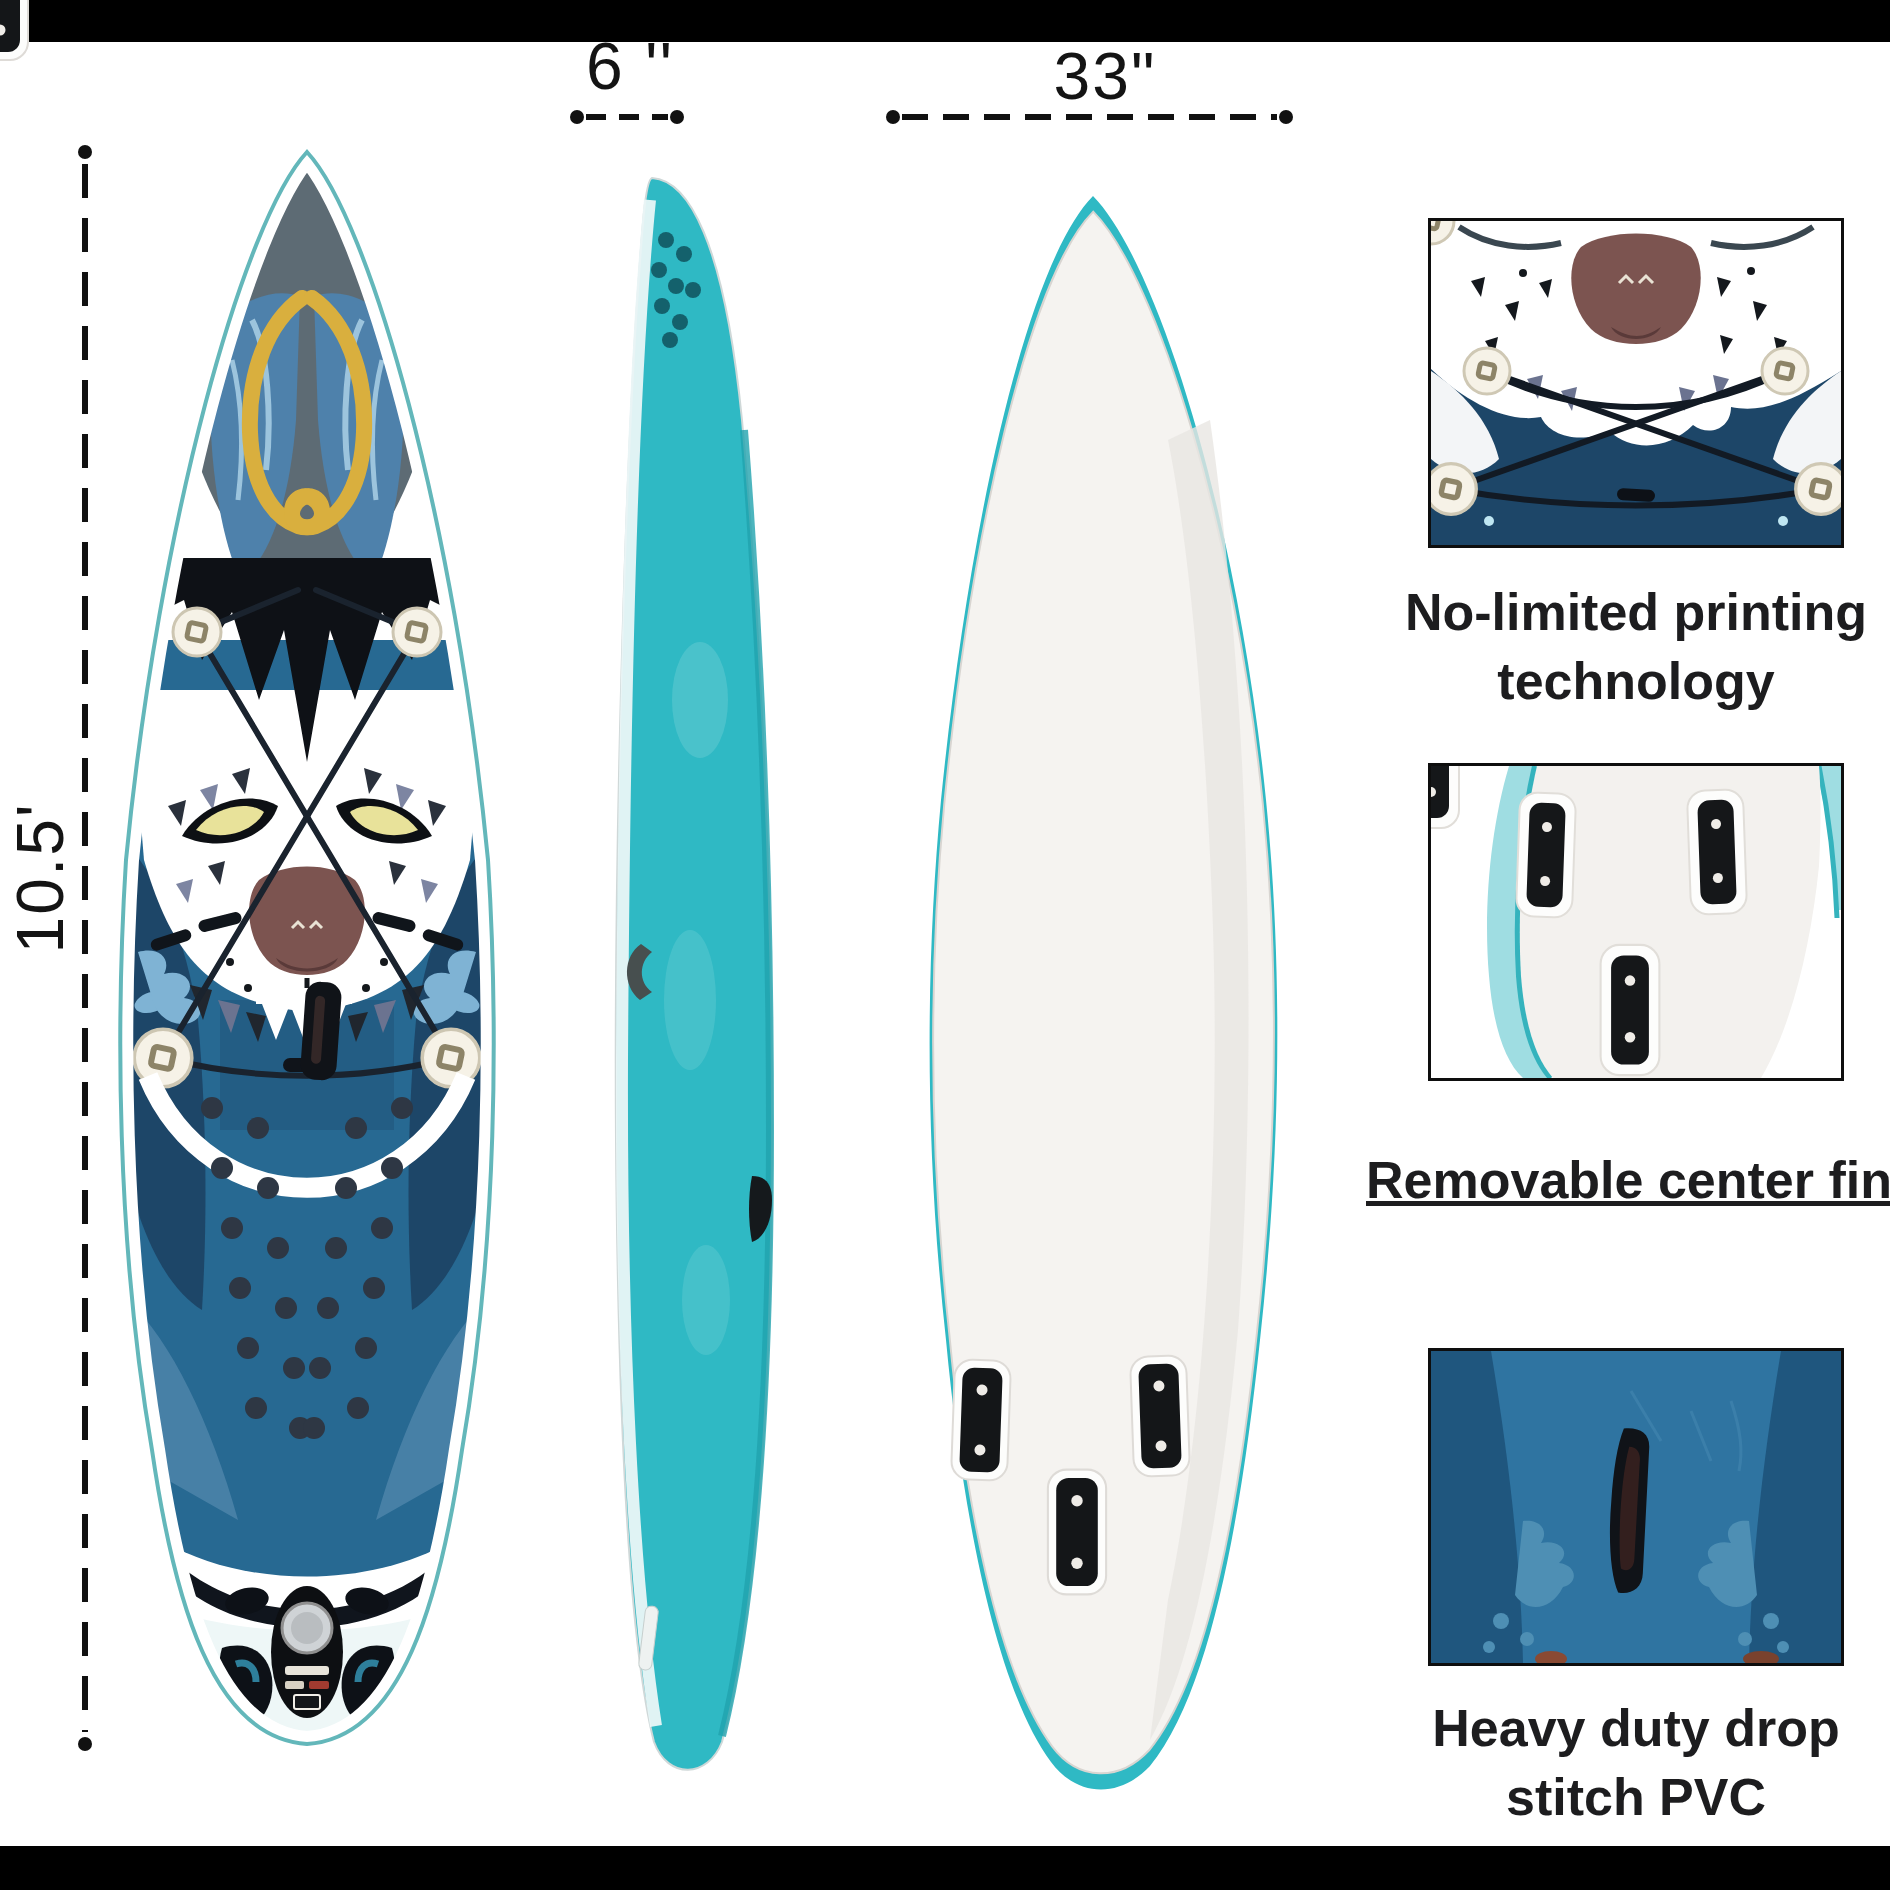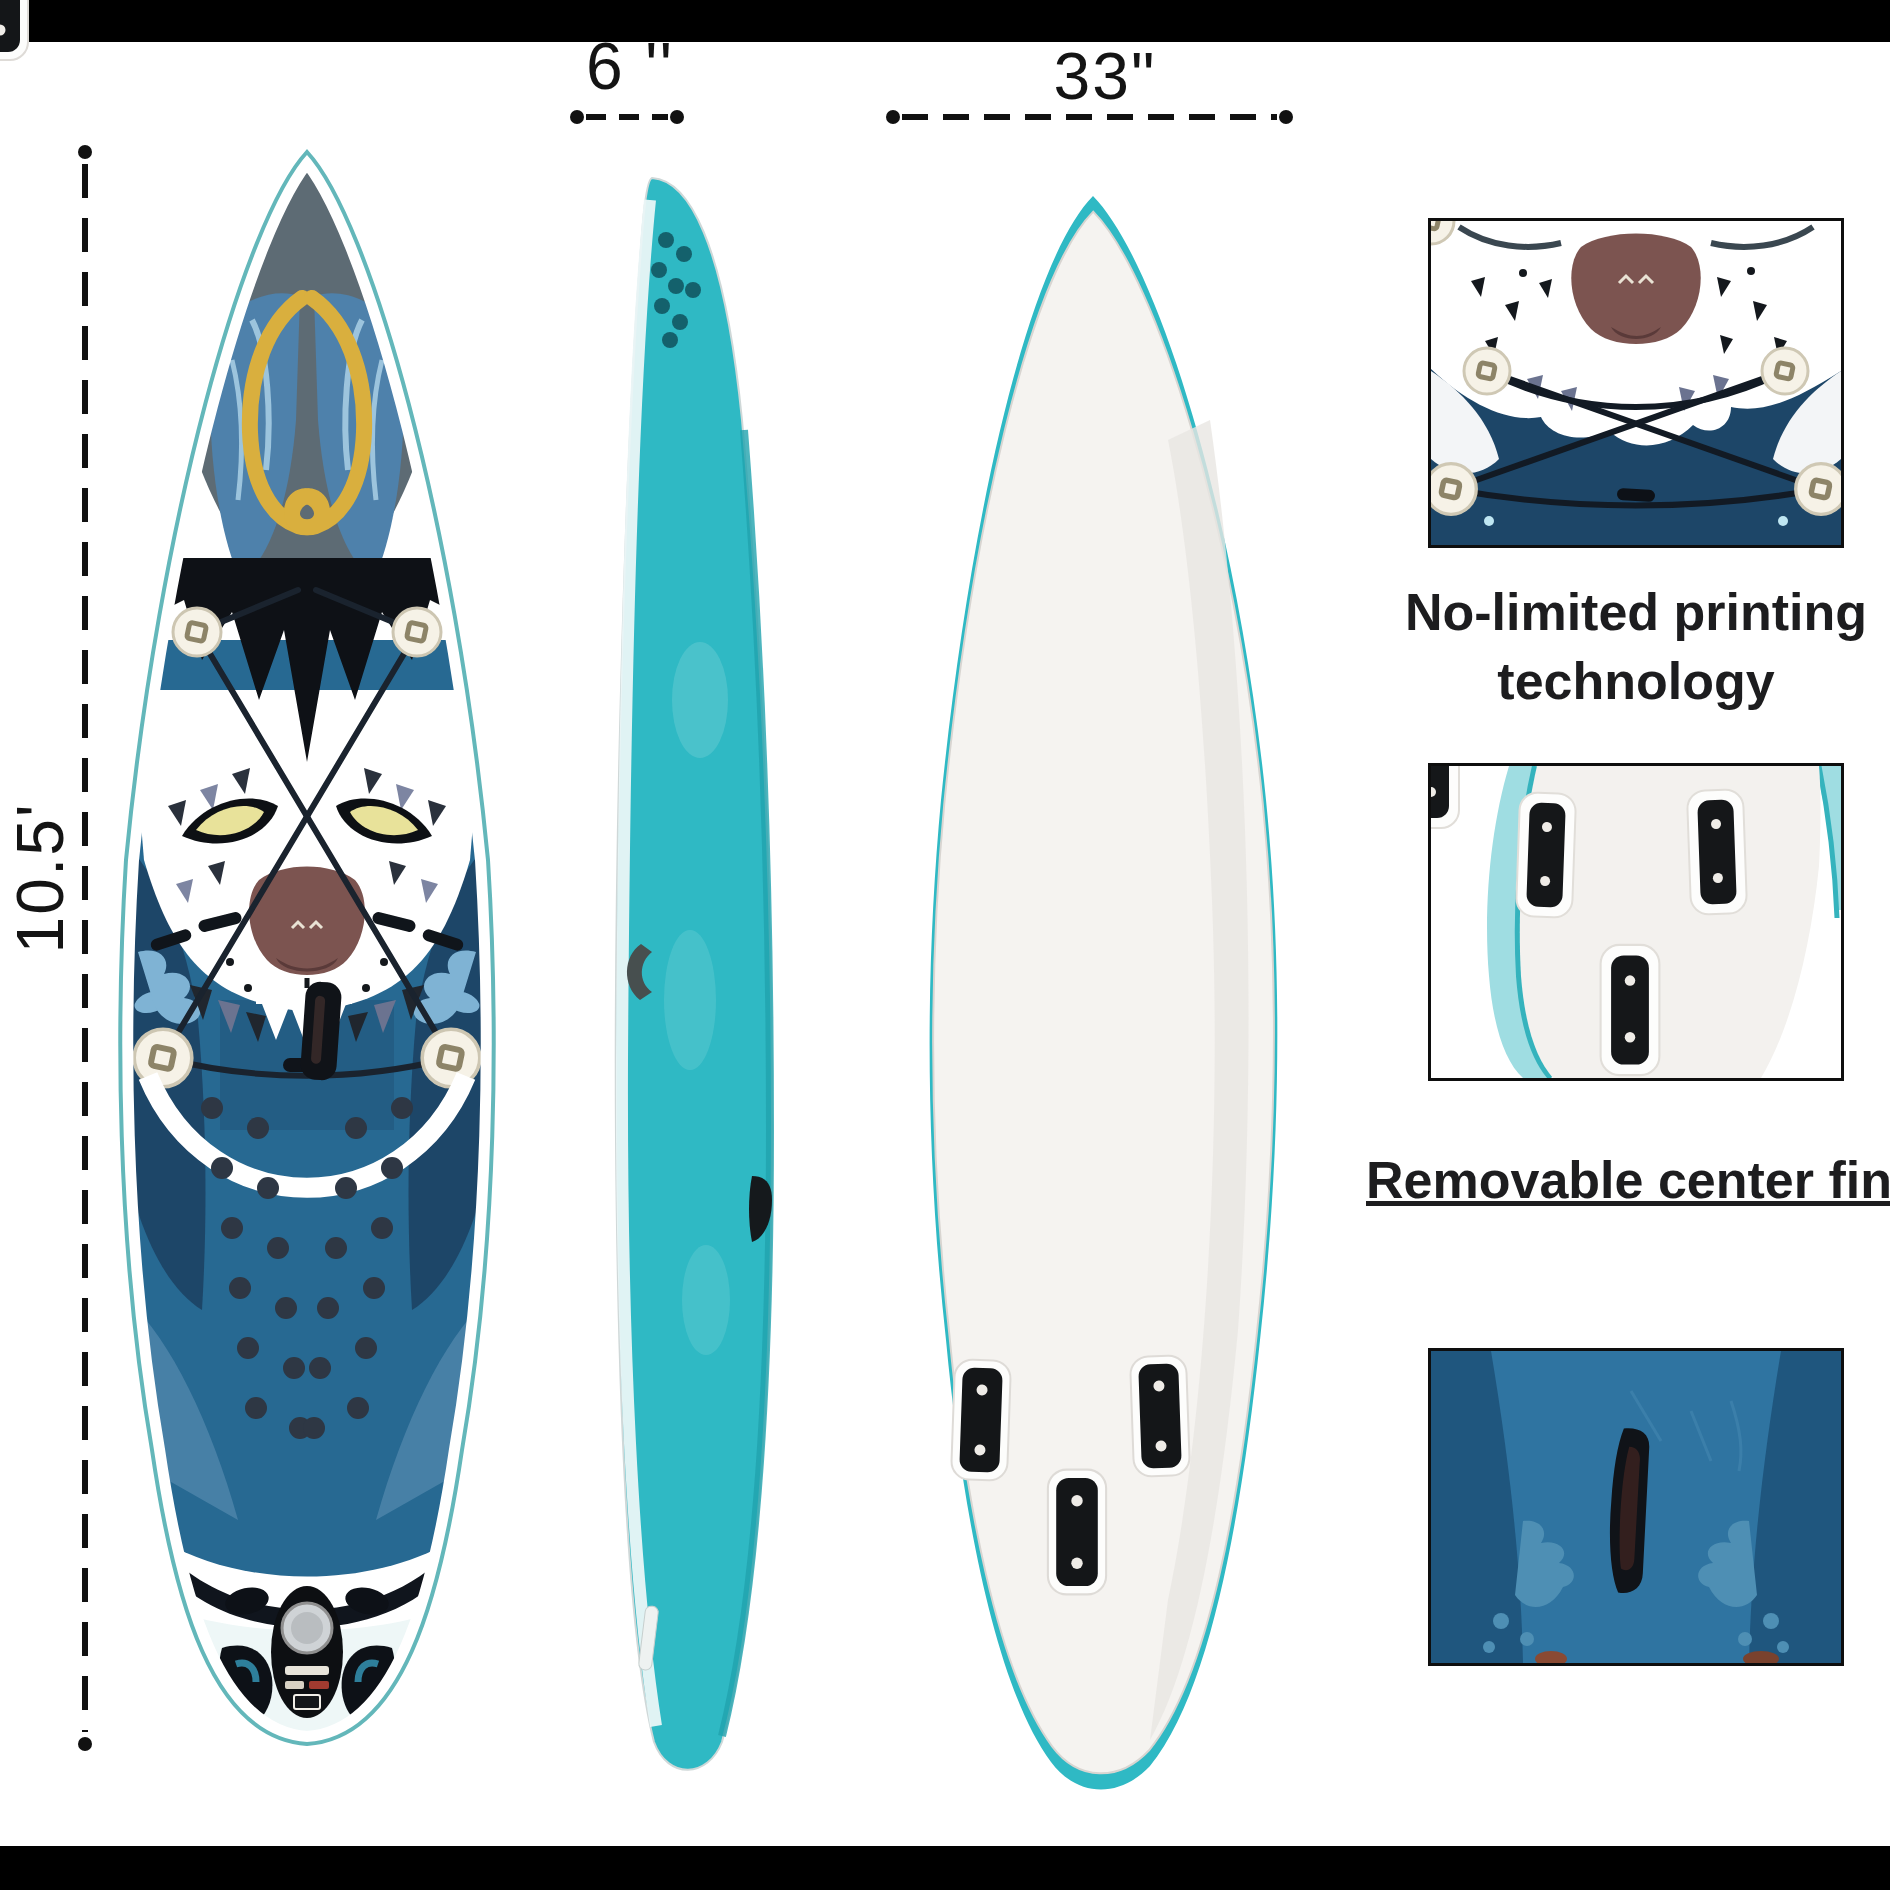--- a/index.html
+++ b/index.html
@@ -359,14 +359,15 @@
       <ellipse cx="120" cy="308" rx="16" ry="8" fill="#8a4a33"></ellipse>
       <ellipse cx="330" cy="308" rx="18" ry="8" fill="#7a422e"></ellipse>
       <g transform="rotate(2 205 160)">
         <path d="M 190 78 C 206 76 216 82 216 96 L 214 222 C 214 238 202 244 190 242
                  C 182 226 178 190 180 150 C 181 120 184 94 190 78 Z" fill="#101318"></path>
         <path d="M 196 96 C 204 96 208 102 207 112 L 205 208 C 205 218 198 222 192 218
                  C 188 196 188 130 196 96 Z" fill="#3a2220" opacity="0.85"></path>
       </g>
     </svg>
   </div>
+  <div class="feature-caption" style="left:1416px;top:1694px;width:440px;">Heavy duty drop stitch PVC</div>
 
 </div>
 
 </body></html>

